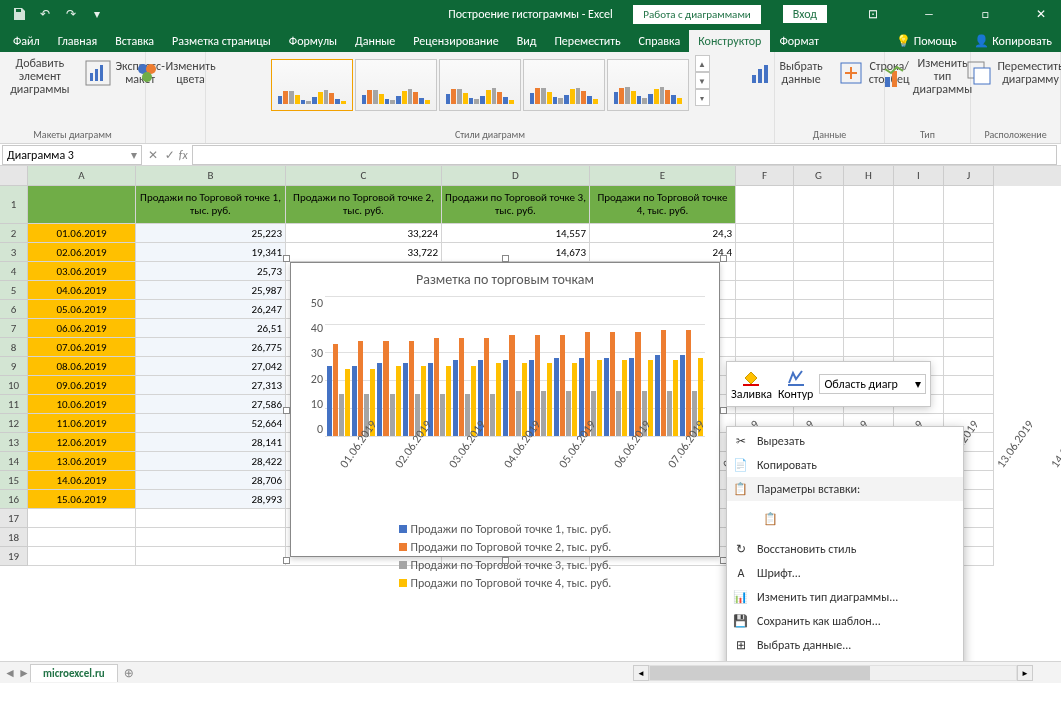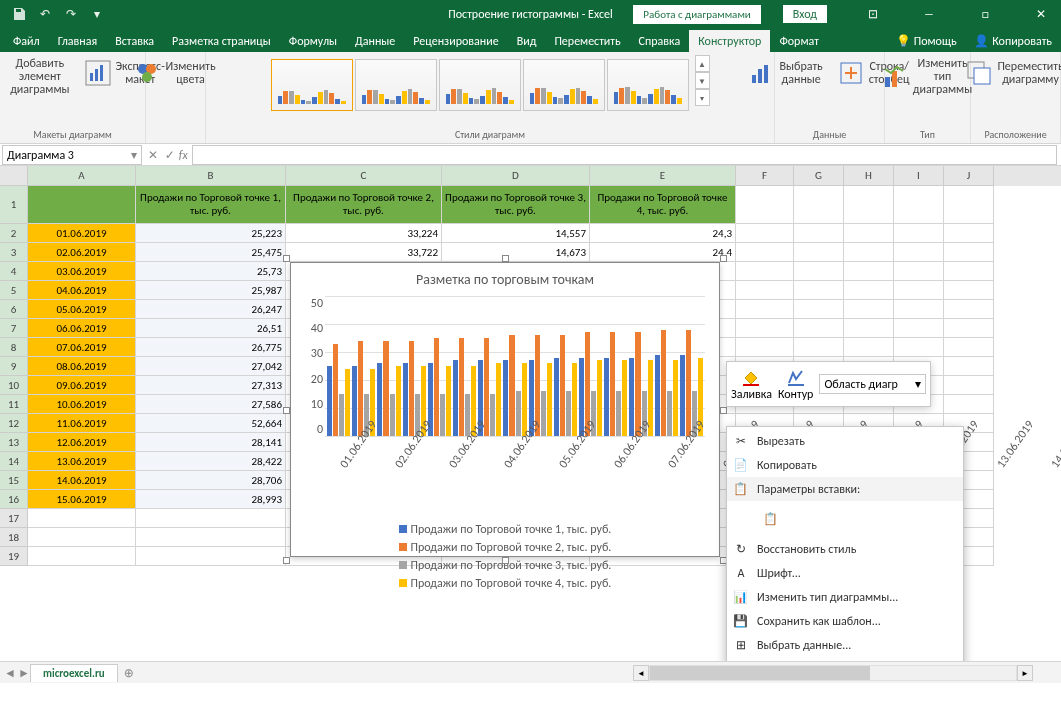--- a/index.html
+++ b/index.html
@@ -366,21 +366,21 @@
         <div class="cell num2" style="width:146px">24,3</div>
         <div class="cell" style="width:58px"></div>
         <div class="cell" style="width:50px"></div>
         <div class="cell" style="width:50px"></div>
         <div class="cell" style="width:50px"></div>
         <div class="cell" style="width:50px"></div>
       </div>
       <div class="row">
         <div class="row-h sel">3</div>
         <div class="cell date" style="width:108px">02.06.2019</div>
-        <div class="cell num" style="width:150px">25,475</div>
+        <div class="cell num" style="width:150px">19,341</div>
         <div class="cell num2" style="width:156px">33,722</div>
         <div class="cell num2" style="width:148px">14,673</div>
         <div class="cell num2" style="width:146px">24,4</div>
         <div class="cell" style="width:58px"></div>
         <div class="cell" style="width:50px"></div>
         <div class="cell" style="width:50px"></div>
         <div class="cell" style="width:50px"></div>
         <div class="cell" style="width:50px"></div>
       </div>
       <div class="row">

